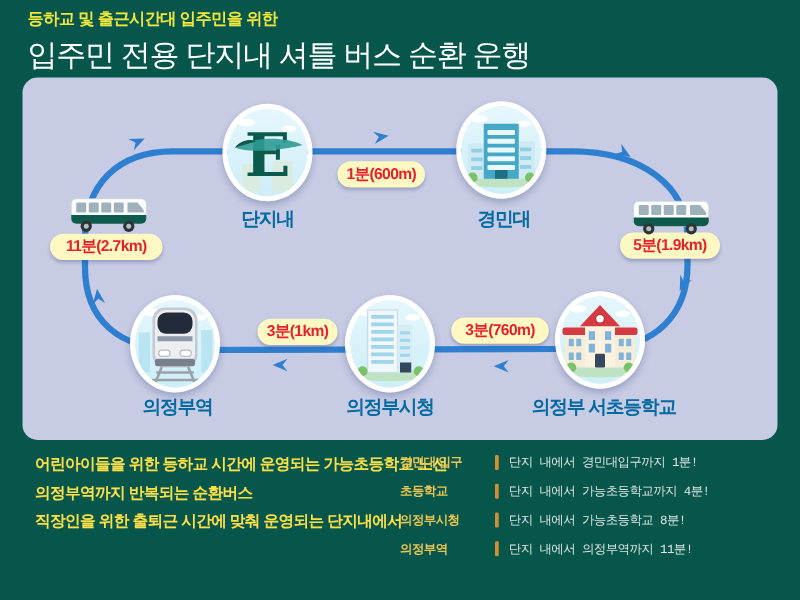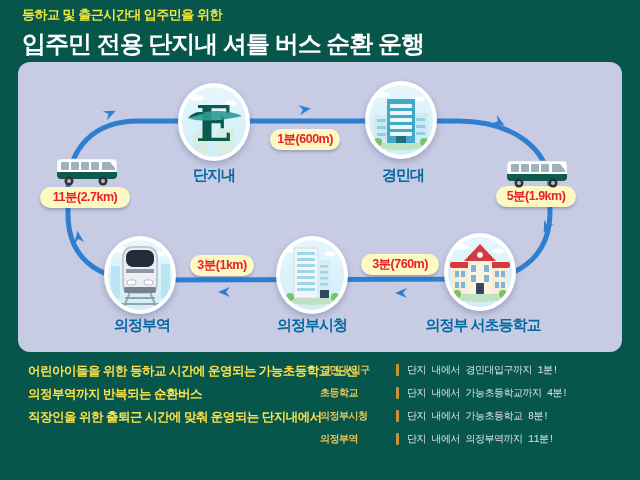--- a/index.html
+++ b/index.html
@@ -3,21 +3,21 @@
 <meta charset="utf-8">
 <style>
   html,body{margin:0;padding:0;}
   body{
     width:640px;height:480px;overflow:hidden;position:relative;
     background:#07564c;
     font-family:"Liberation Sans","DejaVu Sans",sans-serif;
   }
   .header{position:absolute;left:22px;top:6px;}
   .subtitle{font-size:13px;font-weight:bold;color:#f0e73c;letter-spacing:-0.5px;}
-  .title{font-size:24px;font-weight:bold;color:#ffffff;letter-spacing:-1px;margin-top:4px;}
+  .title{font-size:24px;font-weight:normal;color:#ffffff;letter-spacing:-1px;margin-top:4px;}
 
   .card{
     position:absolute;left:18px;top:62px;width:604px;height:290px;
     background:#c7cbe3;border-radius:12px;
   }
   .route-svg{position:absolute;left:0;top:0;width:604px;height:290px;}
 
   .node{
     position:absolute;width:72px;height:78px;border-radius:50%;
     background:linear-gradient(#e6f7fd,#cdeef8);
@@ -197,21 +197,21 @@
 
   <div class="st-label" style="left:111px;top:104px;">단지내</div>
   <div class="st-label" style="left:300px;top:104px;">경민대</div>
   <div class="st-label" style="left:39px;top:254px;">의정부역</div>
   <div class="st-label" style="left:209px;top:254px;">의정부시청</div>
   <div class="st-label" style="left:380px;top:254px;">의정부 서초등학교</div>
 
   <div class="pill" style="left:252px;top:67px;width:70px;">1분(600m)</div>
   <div class="pill" style="left:478px;top:124px;width:80px;">5분(1.9km)</div>
   <div class="pill" style="left:343px;top:192px;width:78px;">3분(760m)</div>
-  <div class="pill" style="left:172px;top:193px;width:64px;">3분(1km)</div>
+  <div class="pill" style="left:188px;top:193px;width:64px;">3분(1km)</div>
   <div class="pill" style="left:22px;top:125px;width:90px;">11분(2.7km)</div>
 
   <svg class="bus" style="left:38px;top:94px;" viewBox="0 0 62 32">
     <rect x="1" y="3" width="60" height="20" rx="4" fill="#ffffff" stroke="#c9d2d8" stroke-width="0.6"></rect>
     <path d="M1 16 h60 v3 a4 4 0 0 1 -4 4 H5 a4 4 0 0 1 -4 -4 z" fill="#0e5a4e"></path>
     <g fill="#9fb2bc">
         <rect x="5" y="6" width="8" height="8" rx="1"></rect>
         <rect x="15" y="6" width="8" height="8" rx="1"></rect>
         <rect x="25" y="6" width="8" height="8" rx="1"></rect>
         <rect x="35" y="6" width="8" height="8" rx="1"></rect>

